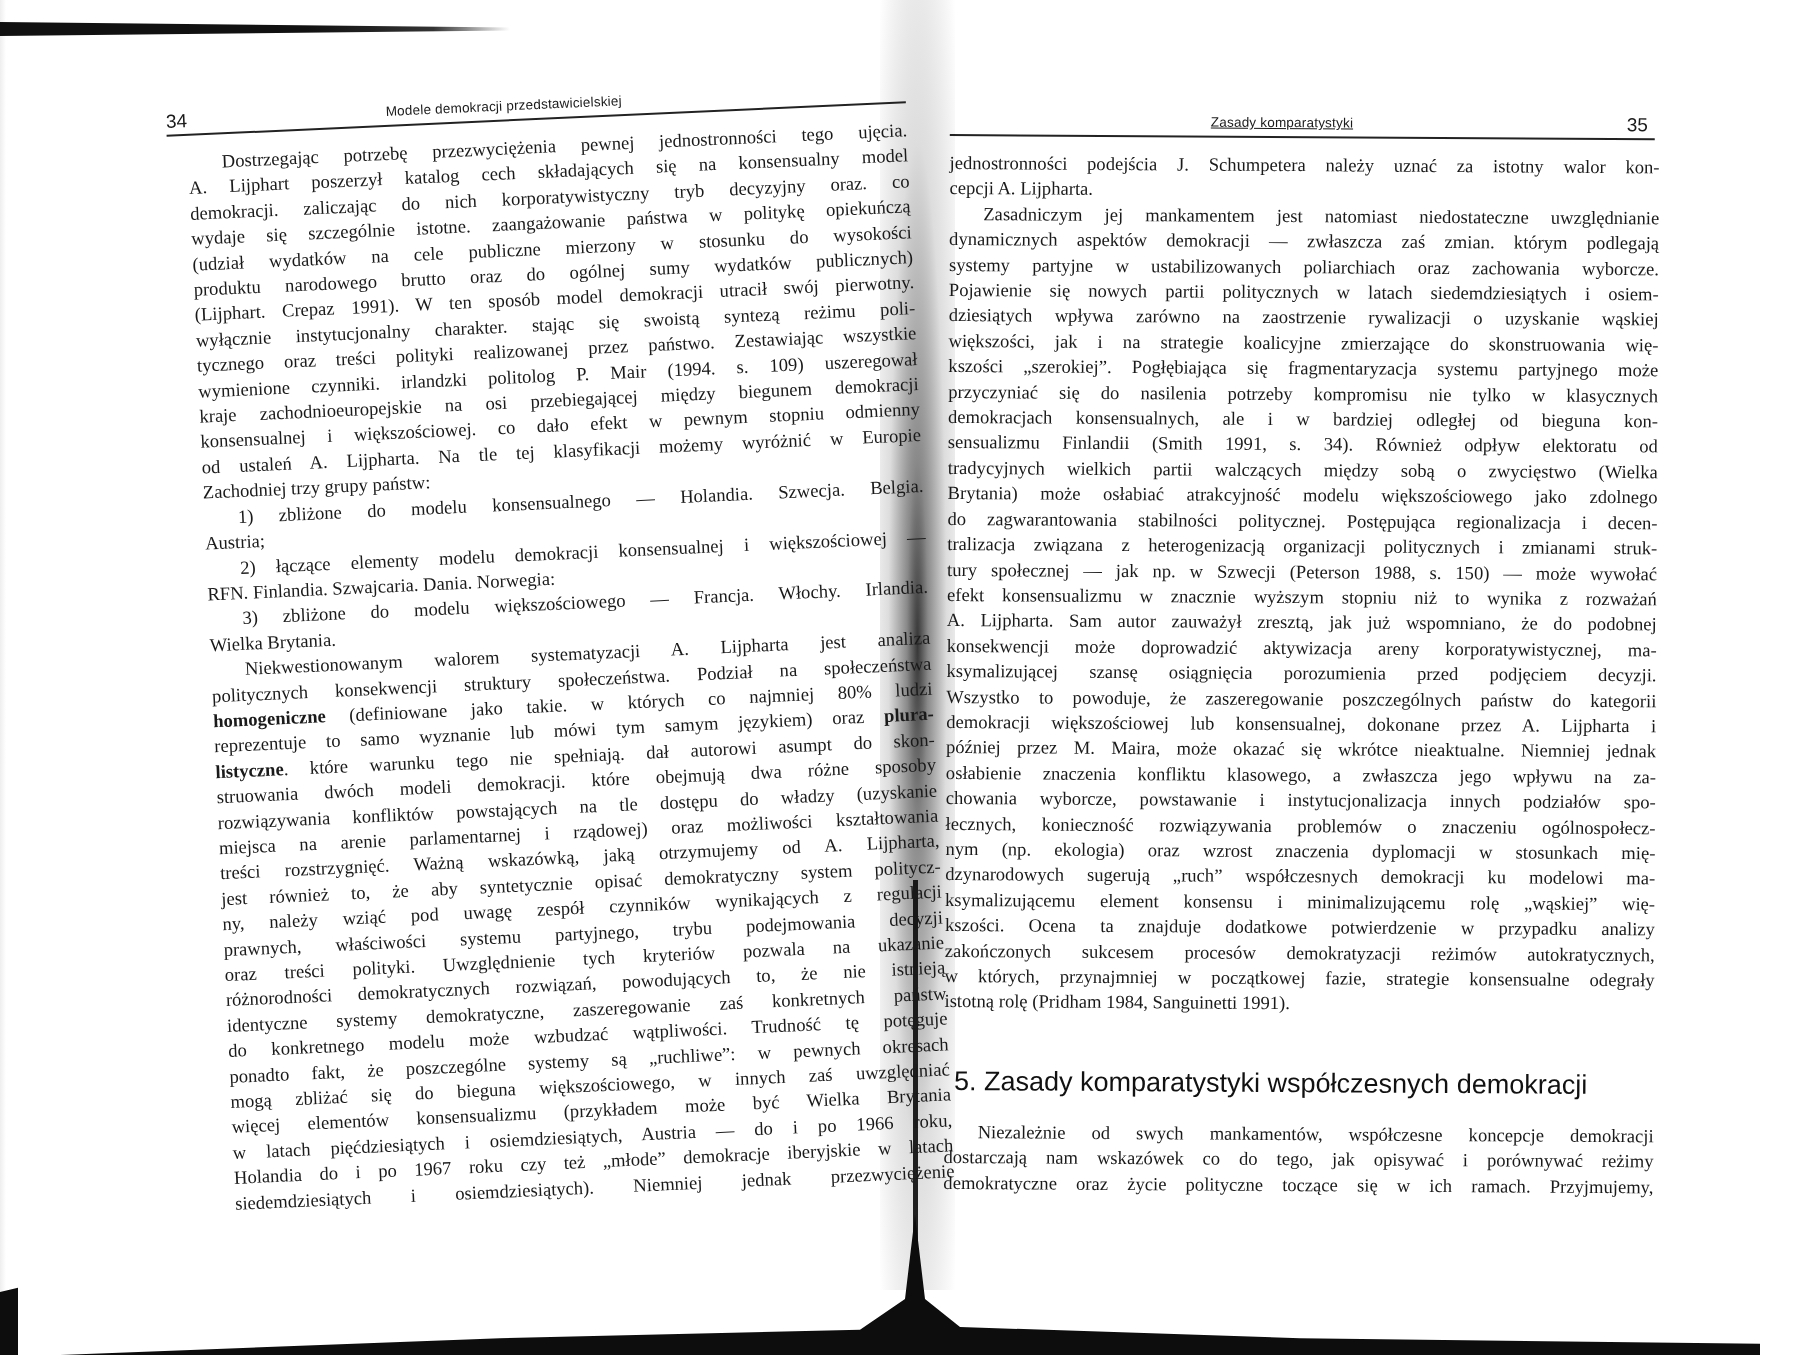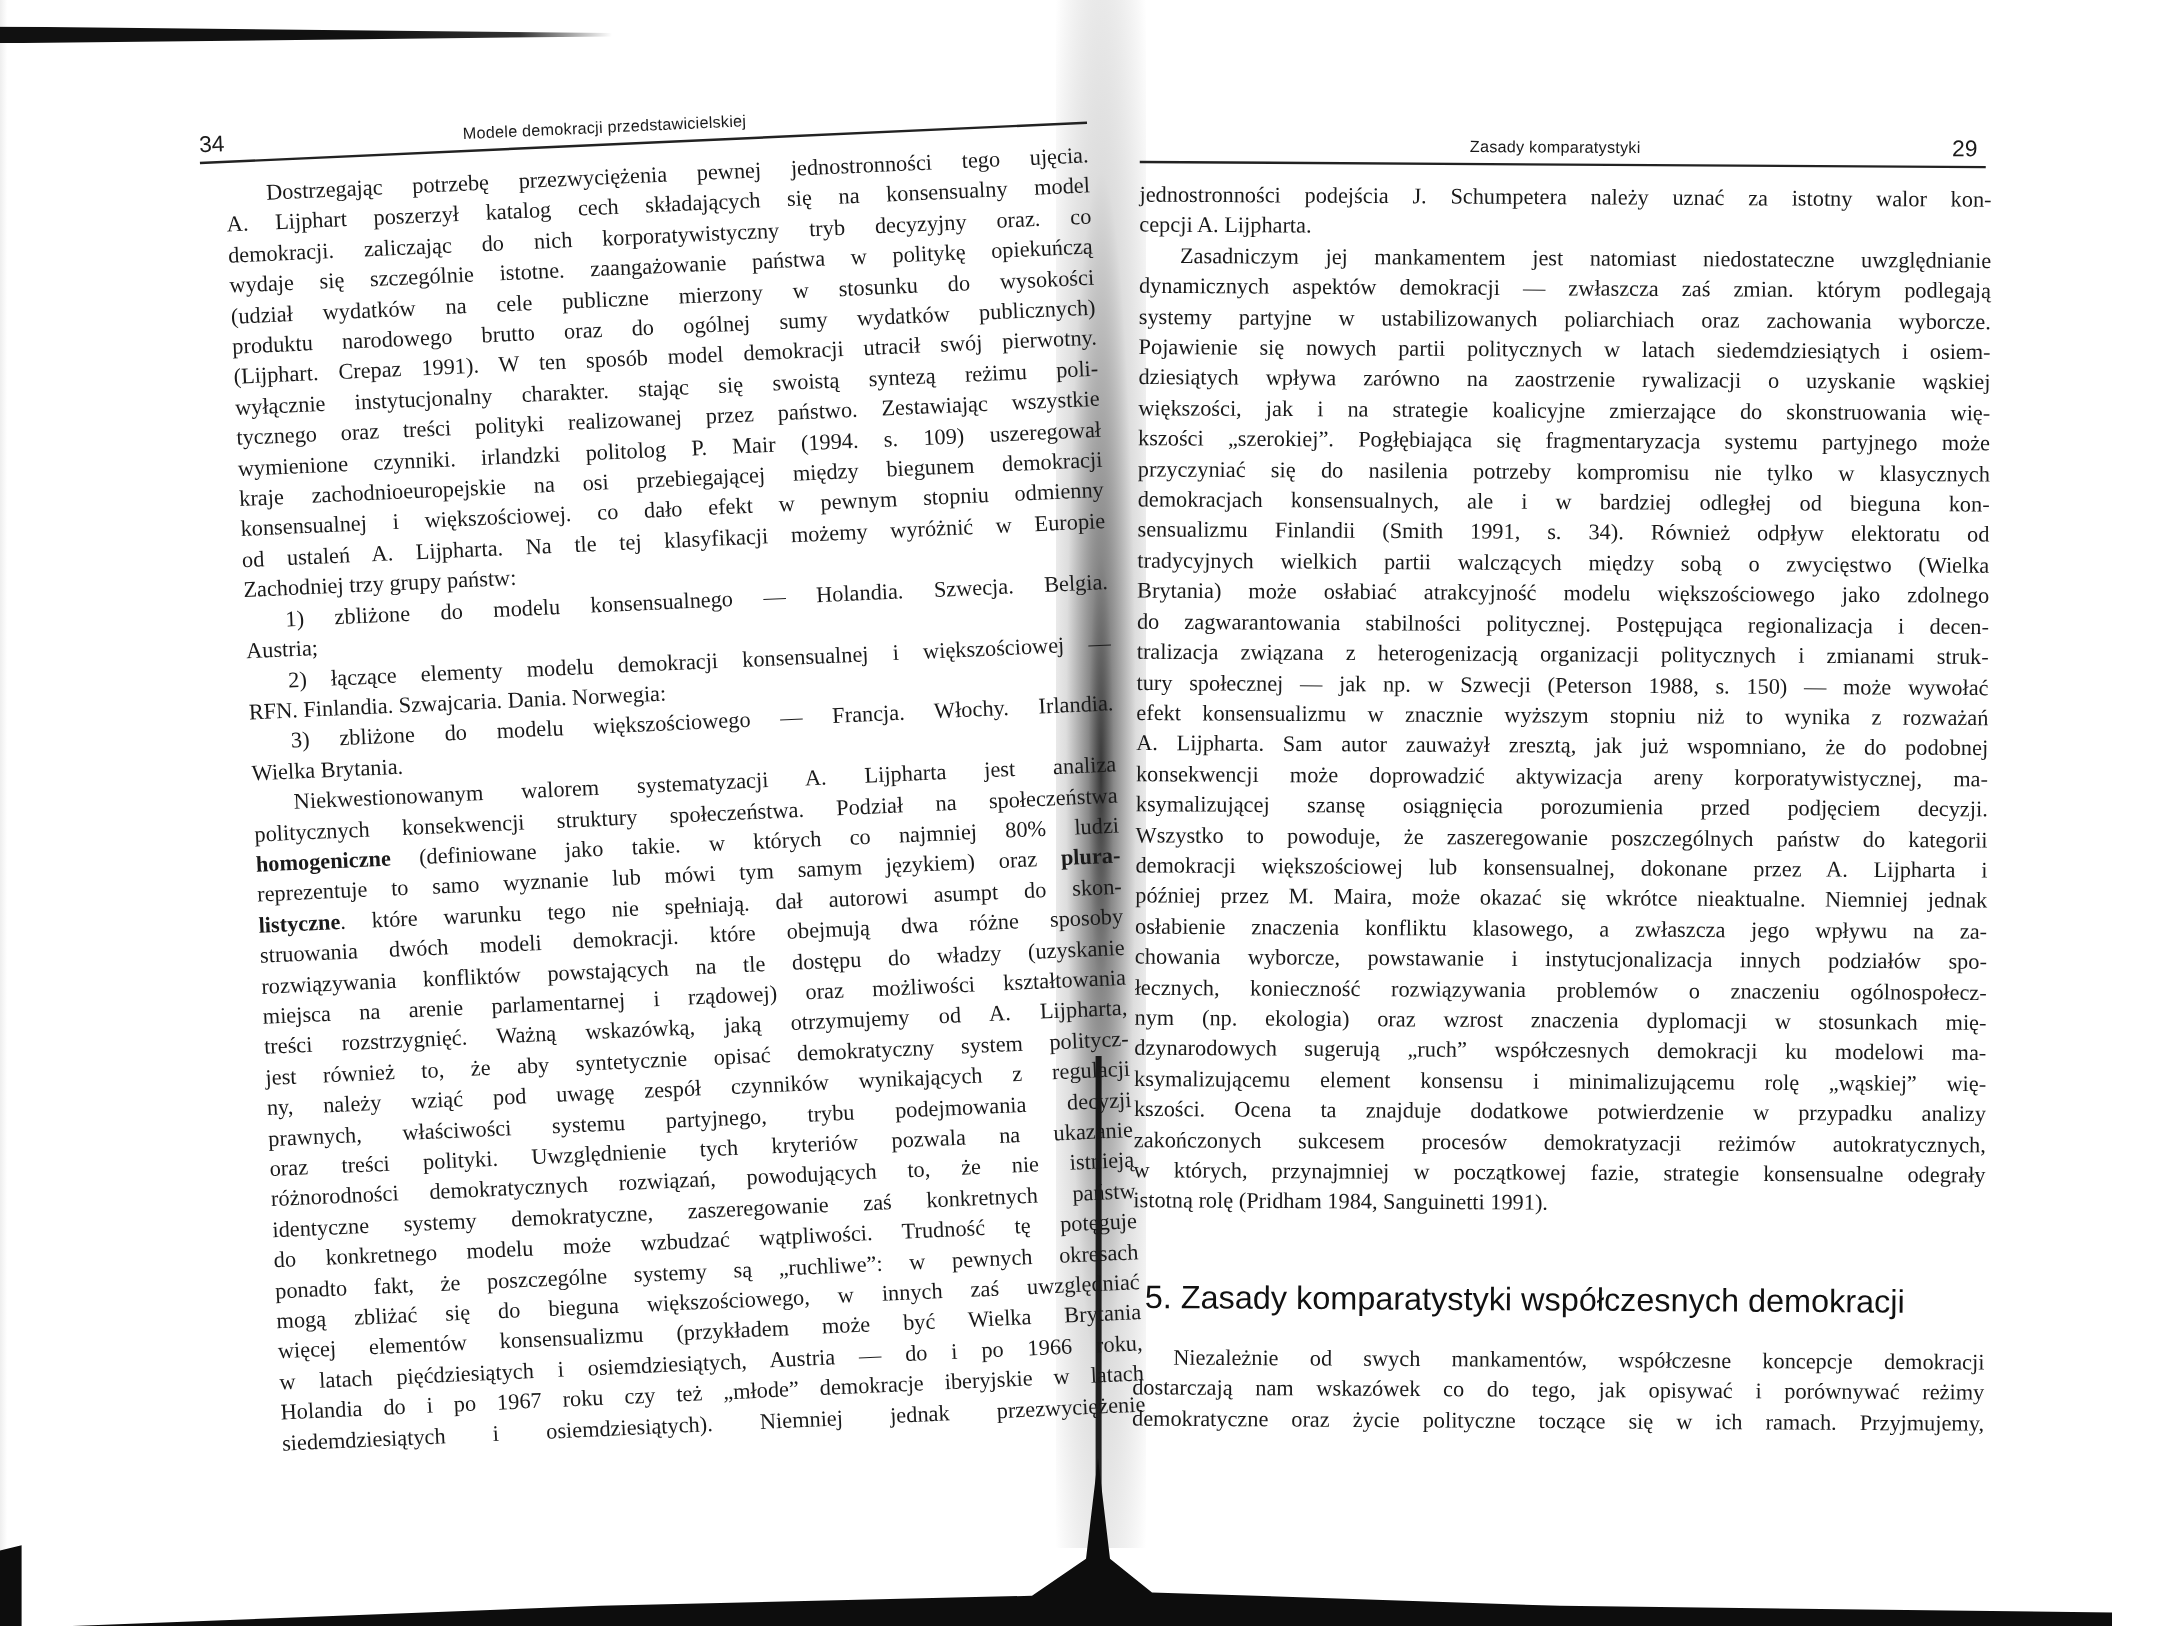--- a/index.html
+++ b/index.html
@@ -32,21 +32,21 @@
     position:relative; height:36px;
     font-family:"Liberation Sans","DejaVu Sans",sans-serif;
   }
   .page-num { position:absolute; bottom:4px; font-size:19px; }
   .head-title { position:absolute; bottom:8px; font-size:13.5px; letter-spacing:.2px; }
   .head-rule { position:absolute; bottom:0; height:2px; background:#222; }
   .page-left .page-num { left:-20px; }
   .page-left .head-title { left:200px; }
   .page-left .head-rule { left:-20px; width:740px; }
   .page-right .page-num { right:12px; }
-  .page-right .head-title { left:275px; }
+  .page-right .head-title { left:261px;text-decoration:underline; }
   .page-right .head-rule { left:0; width:705px; }
   .body-text {
     font-size:18.6px; line-height:25.4px; text-align:justify;
     margin-top:14px;
   }
   .body-text b { font-weight:bold; }
   .section-title {
     font-family:"Liberation Sans","DejaVu Sans",sans-serif;
     font-size:27px; margin:52px 0 22px 10px; color:#111;
   }
@@ -110,21 +110,21 @@
       <span class="line">więcej elementów konsensualizmu (przykładem może być Wielka Brytania</span>
       <span class="line">w latach pięćdziesiątych i osiemdziesiątych, Austria — do i po 1966 roku,</span>
       <span class="line">Holandia do i po 1967 roku czy też „młode” demokracje iberyjskie w latach</span>
       <span class="line">siedemdziesiątych i osiemdziesiątych). Niemniej jednak przezwyciężenie</span>
     </div>
 </div>
 
 <div class="page page-right">
   <div class="running-head">
     <span class="head-title">Zasady komparatystyki</span>
-    <span class="page-num">29</span>
+    <span class="page-num">35</span>
     <div class="head-rule"></div>
   </div>
   <div class="body-text" id="right-body-before">
       <span class="line">jednostronności podejścia J. Schumpetera należy uznać za istotny walor kon-</span>
       <span class="line last">cepcji A. Lijpharta.</span>
       <span class="line ind">Zasadniczym jej mankamentem jest natomiast niedostateczne uwzględnianie</span>
       <span class="line">dynamicznych aspektów demokracji — zwłaszcza zaś zmian. którym podlegają</span>
       <span class="line">systemy partyjne w ustabilizowanych poliarchiach oraz zachowania wyborcze.</span>
       <span class="line">Pojawienie się nowych partii politycznych w latach siedemdziesiątych i osiem-</span>
       <span class="line">dziesiątych wpływa zarówno na zaostrzenie rywalizacji o uzyskanie wąskiej</span>

